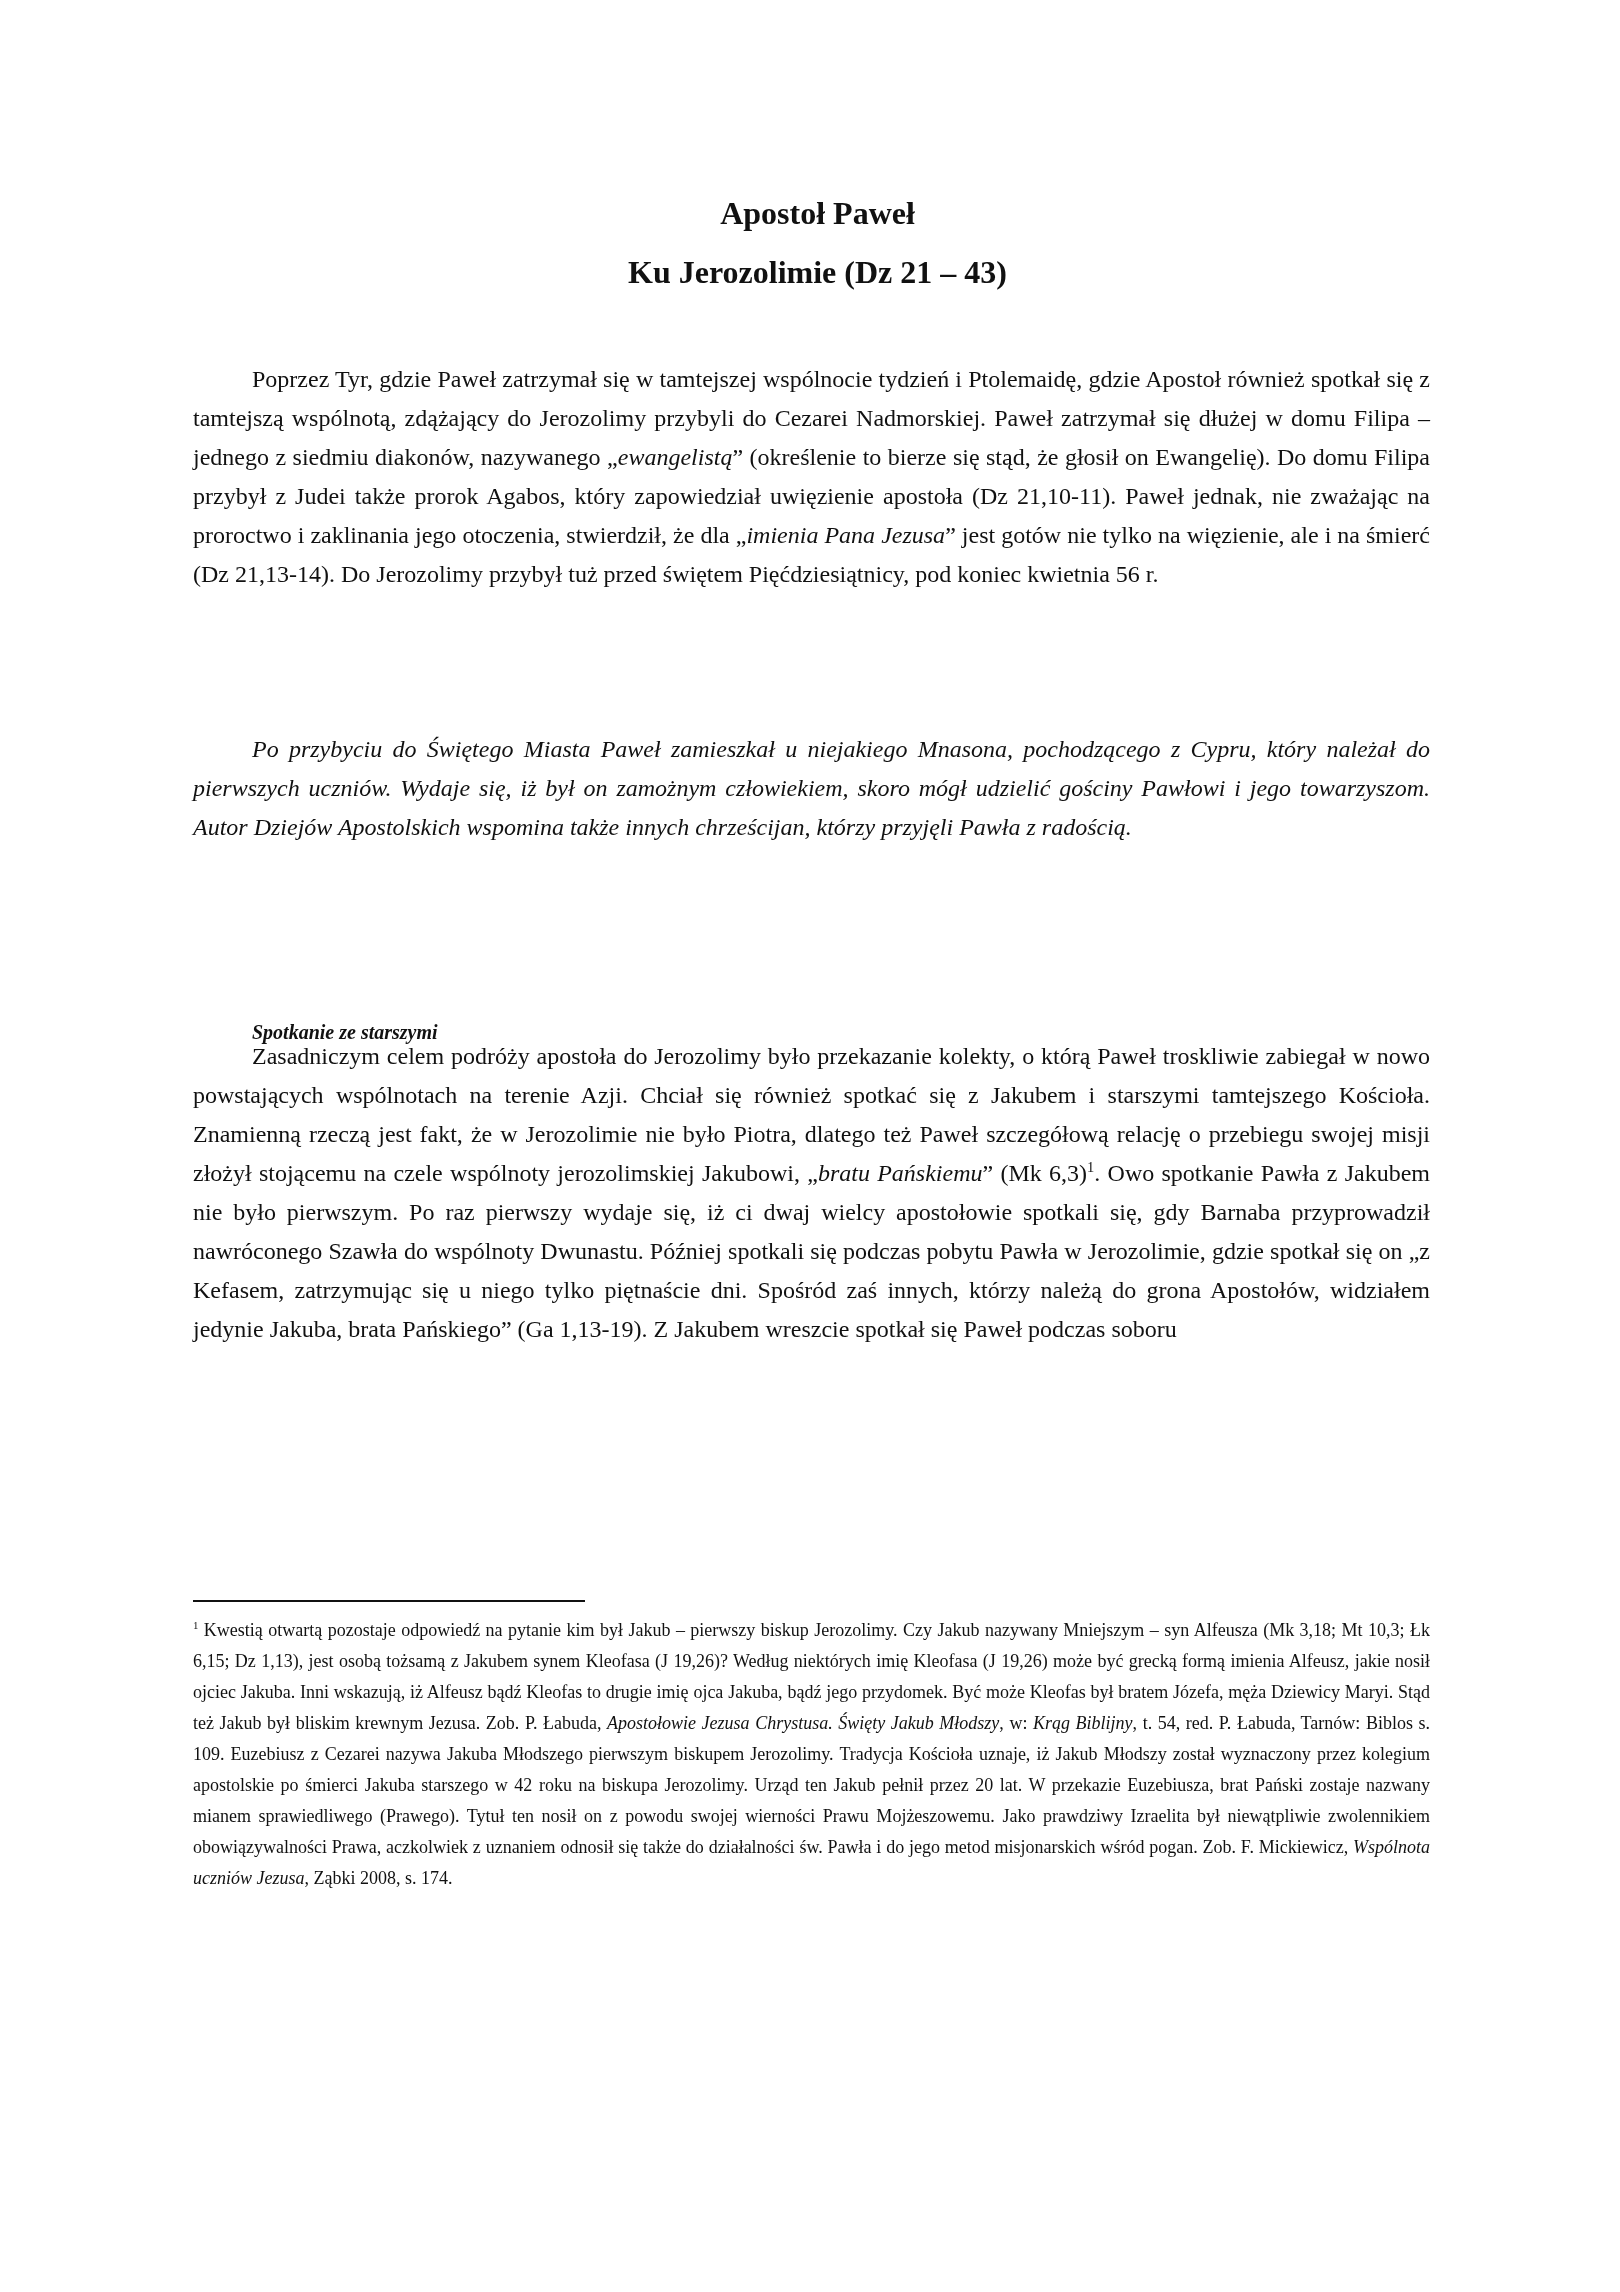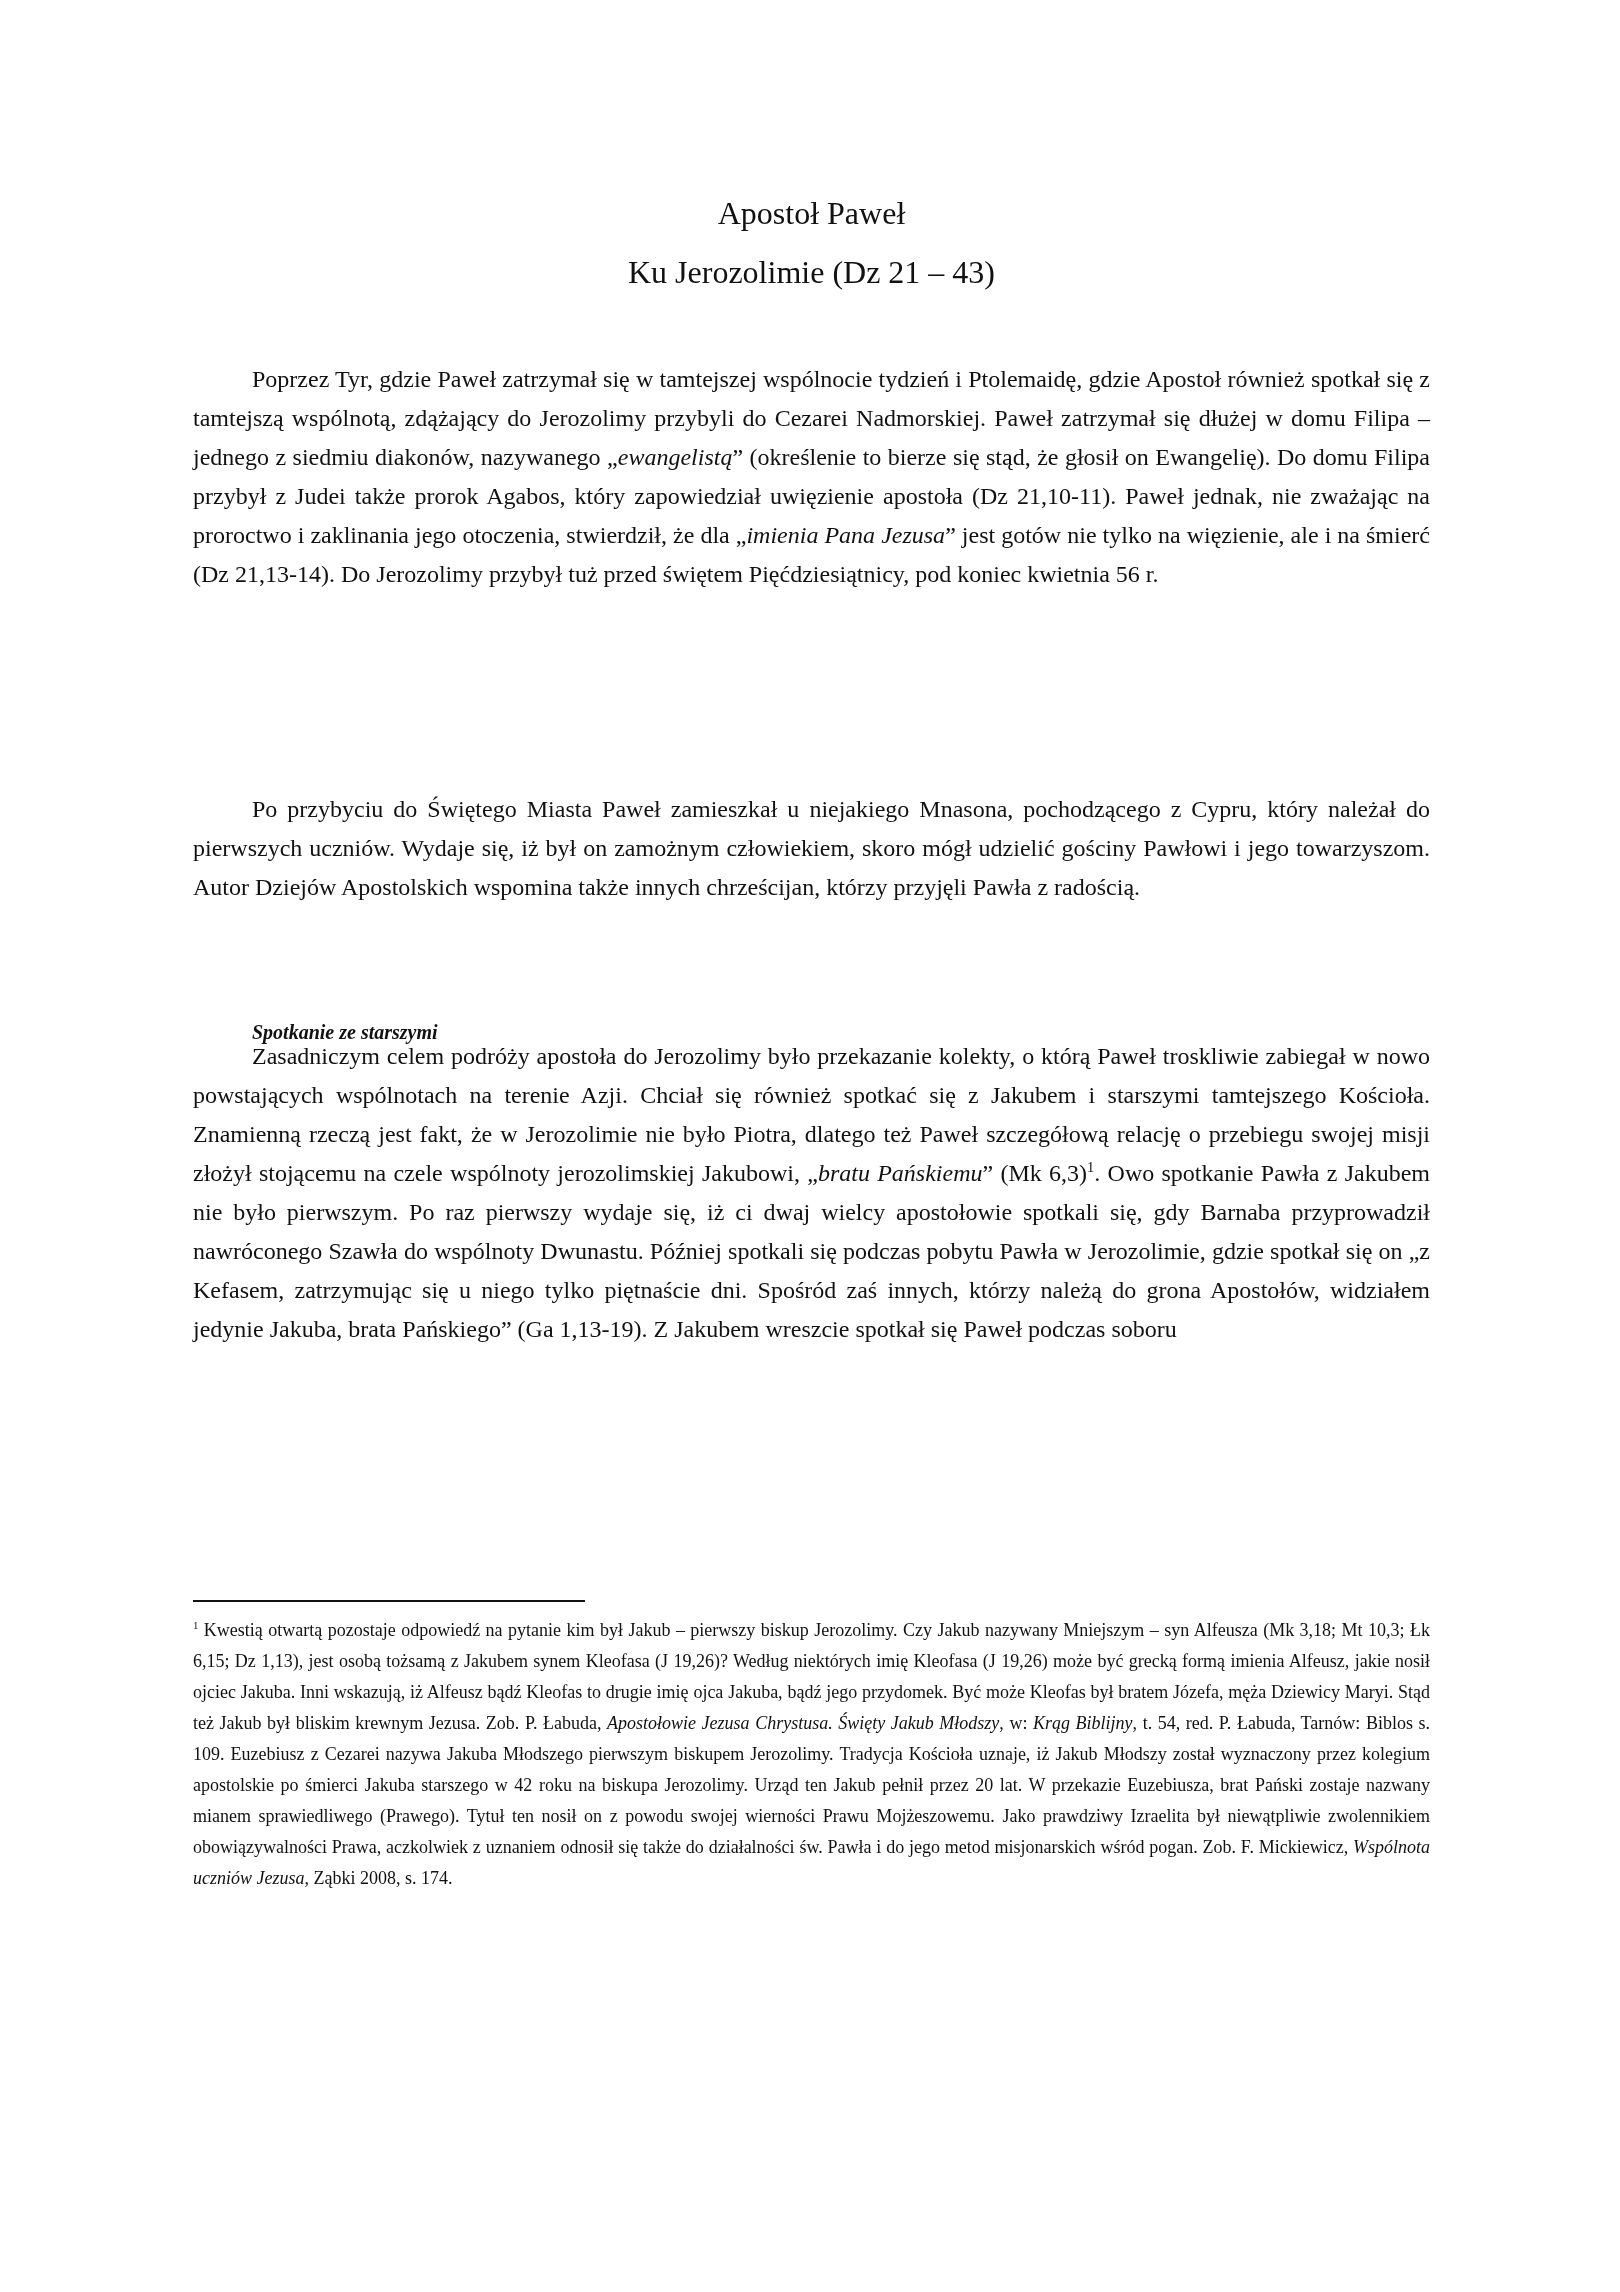--- a/index.html
+++ b/index.html
@@ -12,42 +12,42 @@
       color: #111111;
     }
     .page {
       position: absolute;
       left: 193px;
       top: 0;
       width: 1237px;
     }
     .title {
       position: absolute;
-      left: 0; width: 1237px;
+      left: 6px; width: 1237px;
       text-align: center;
-      font-weight: normal;
+      font-weight: bold;
       font-size: 32px;
       line-height: 39px;
     }
     .title.t1 { top: 194px; }
     .title.t2 { top: 253px; }
     .body-text {
       position: absolute;
       left: 0; width: 1237px;
       font-size: 24px;
       line-height: 39px;
       text-align: justify;
     }
     .body-text p {
       margin: 0;
       text-indent: 59px;
       text-align: justify;
     }
     .p1 { top: 360px; }
-    .p2 { top: 790px; }
+    .p2 { top: 730px; font-style: italic; }
     .heading {
       position: absolute;
       left: 59px;
       top: 1013px;
       font-size: 20px;
       line-height: 39px;
       font-style: italic;
       font-weight: bold;
     }
     .p3 { top: 1037px; }

